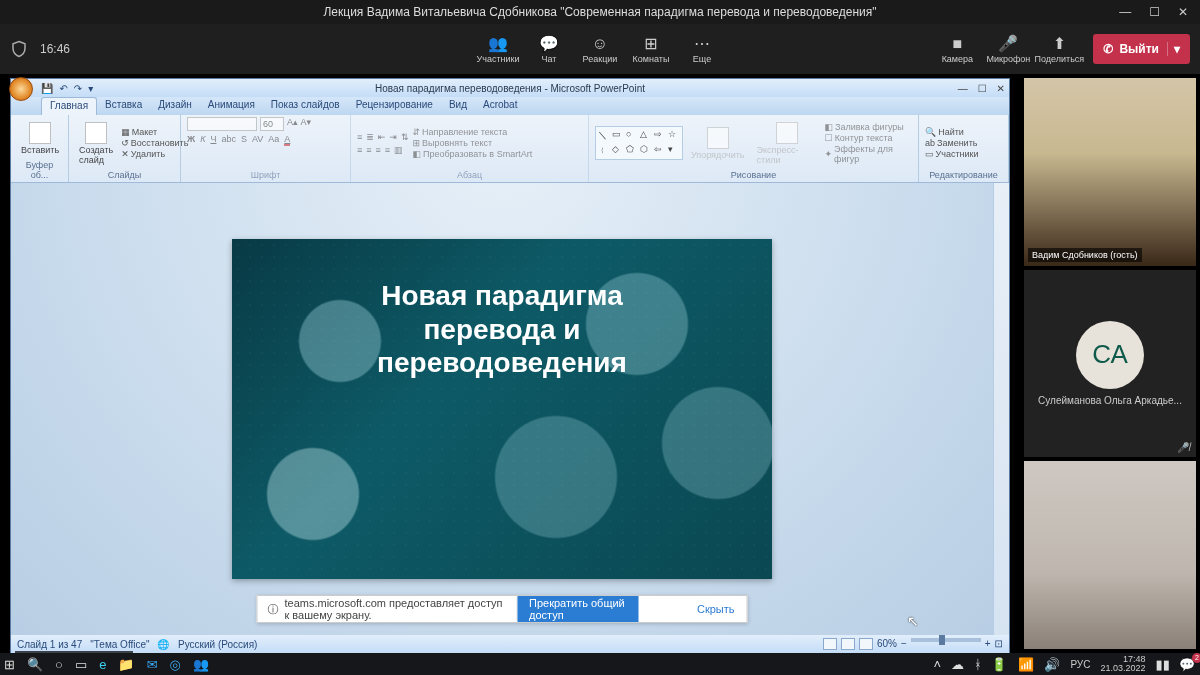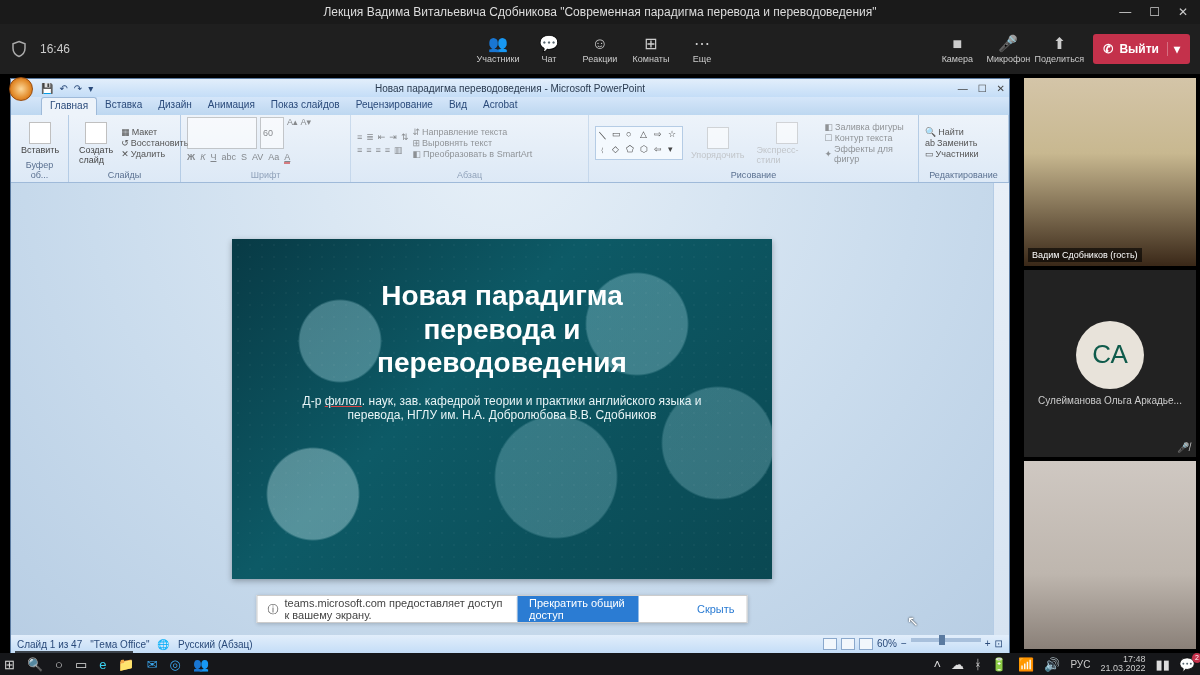--- a/index.html
+++ b/index.html
@@ -47,21 +47,21 @@
 
 .ribbon { height:68px; background:linear-gradient(#edf3fa,#dde9f6); border-bottom:1px solid #9fbad9; display:flex; }
 .rgroup { border-right:1px solid #b5cce5; padding:2px 6px; display:flex; flex-direction:column; justify-content:space-between; position:relative; }
 .rgroup .lbl { font-size:9px; color:#5a7090; text-align:center; padding-top:1px; }
 .rgroup .body { flex:1; display:flex; gap:4px; align-items:center; font-size:9px; color:#444; }
 .big-btn { display:flex; flex-direction:column; align-items:center; gap:1px; padding:2px 4px; font-size:9px; cursor:pointer; }
 .big-btn .ic { width:22px; height:22px; background:#fff; border:1px solid #c0c0c0; }
 .small-row { display:flex; flex-direction:column; gap:1px; font-size:9px; }
 .small-row span { display:flex; align-items:center; gap:2px; color:#555; cursor:pointer; }
 .disabled { color:#aaa !important; opacity:.6; pointer-events:none; }
-.fontbox { border:1px solid #aaa; background:#fff; padding:0 2px; height:32px; font-size:9px; display:inline-flex; align-items:center; }
+.fontbox { border:1px solid #aaa; background:#fff; padding:0 2px; height:14px; font-size:9px; display:inline-flex; align-items:center; }
 
 .ppt-body { position:absolute; top:104px; left:0; right:0; bottom:18px; background:#dfe6ee; display:flex; }
 .ppt-body .slide-area { flex:1; background:radial-gradient(circle at 50% -10%,#e7f0f8,#cadced 60%,#b8cee4); display:flex; align-items:center; justify-content:center; position:relative; }
 .ppt-body .scroll { width:16px; background:linear-gradient(#e8eff7,#d6e3f1); border-left:1px solid #b5cce5; }
 
 .slide { width:540px; height:340px; background:#0a4a55; position:relative; box-shadow:0 2px 6px rgba(0,0,0,.3); overflow:hidden; }
 .slide .bg-bokeh { position:absolute; inset:0; background:
   radial-gradient(circle at 20% 30%,rgba(180,230,240,.35) 0 40px,transparent 42px),
   radial-gradient(circle at 75% 25%,rgba(180,230,240,.3) 0 50px,transparent 52px),
   radial-gradient(circle at 60% 70%,rgba(180,230,240,.25) 0 60px,transparent 62px),
@@ -318,43 +318,40 @@
       <div class="ppt-body">
         <div class="slide-area">
           <div class="slide">
             <div class="bg-bokeh"></div>
               <div class="hatch"></div>
             <h1>
               <span>Новая парадигма</span><br>
               <span>перевода и</span><br>
               <span>переводоведения</span>
             </h1>
-            <p>
-              <span>Д-р </span><span class="u">филол</span><span>. наук, зав. кафедрой теории и практики английского языка и перевода,  НГЛУ им. Н.А. Добролюбова В.В. Сдобников</span>
-            </p>
           </div>
 
           <div class="share-bar">
             <div class="txt">
                 <span>ⓘ</span>
                 <span>teams.microsoft.com предоставляет доступ к вашему экрану.</span>
               </div>
             <div class="stop">Прекратить общий доступ</div>
             <div class="hide">Скрыть</div>
           </div>
           <span class="cursor">↖</span>
         </div>
         <div class="scroll"></div>
       </div>
 
       <div class="ppt-status">
         <span>Слайд 1 из 47</span>
         <span>"Тема Office"</span>
         <span>🌐</span>
-        <span>Русский (Абзац)</span>
+        <span>Русский (Россия)</span>
         <div class="right-st">
           <span class="viewbtn"></span>
           <span class="viewbtn"></span>
           <span class="viewbtn"></span>
           <span>60%</span>
           <span>−</span>
           <div class="zoom-track"></div>
           <span>+</span>
           <span>⊡</span>
         </div>

